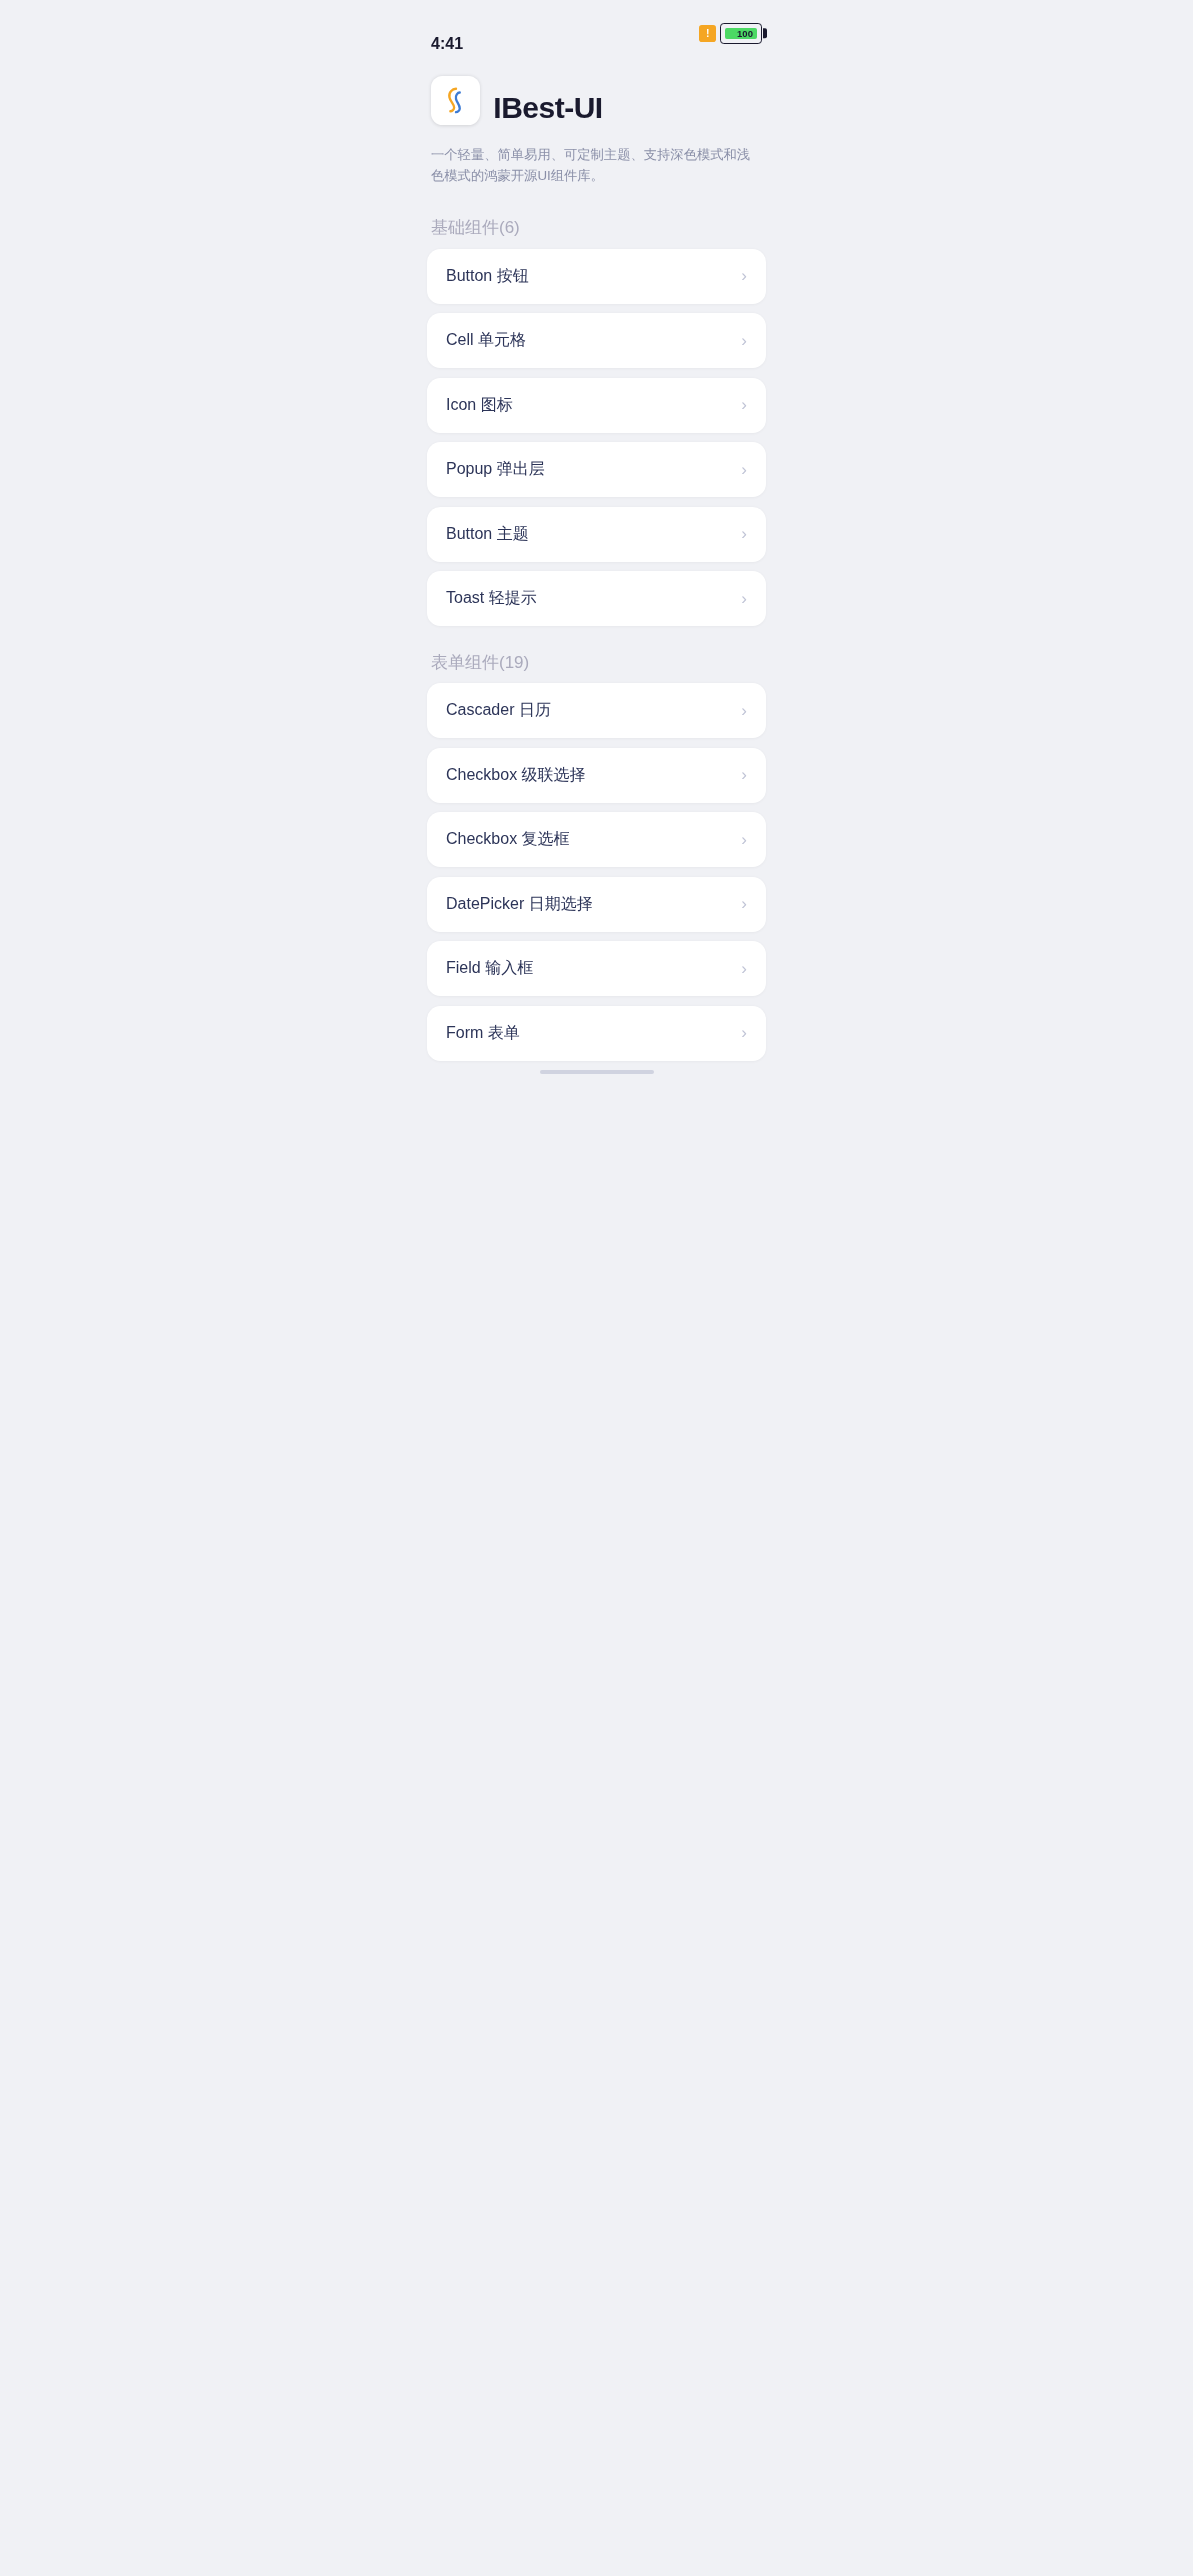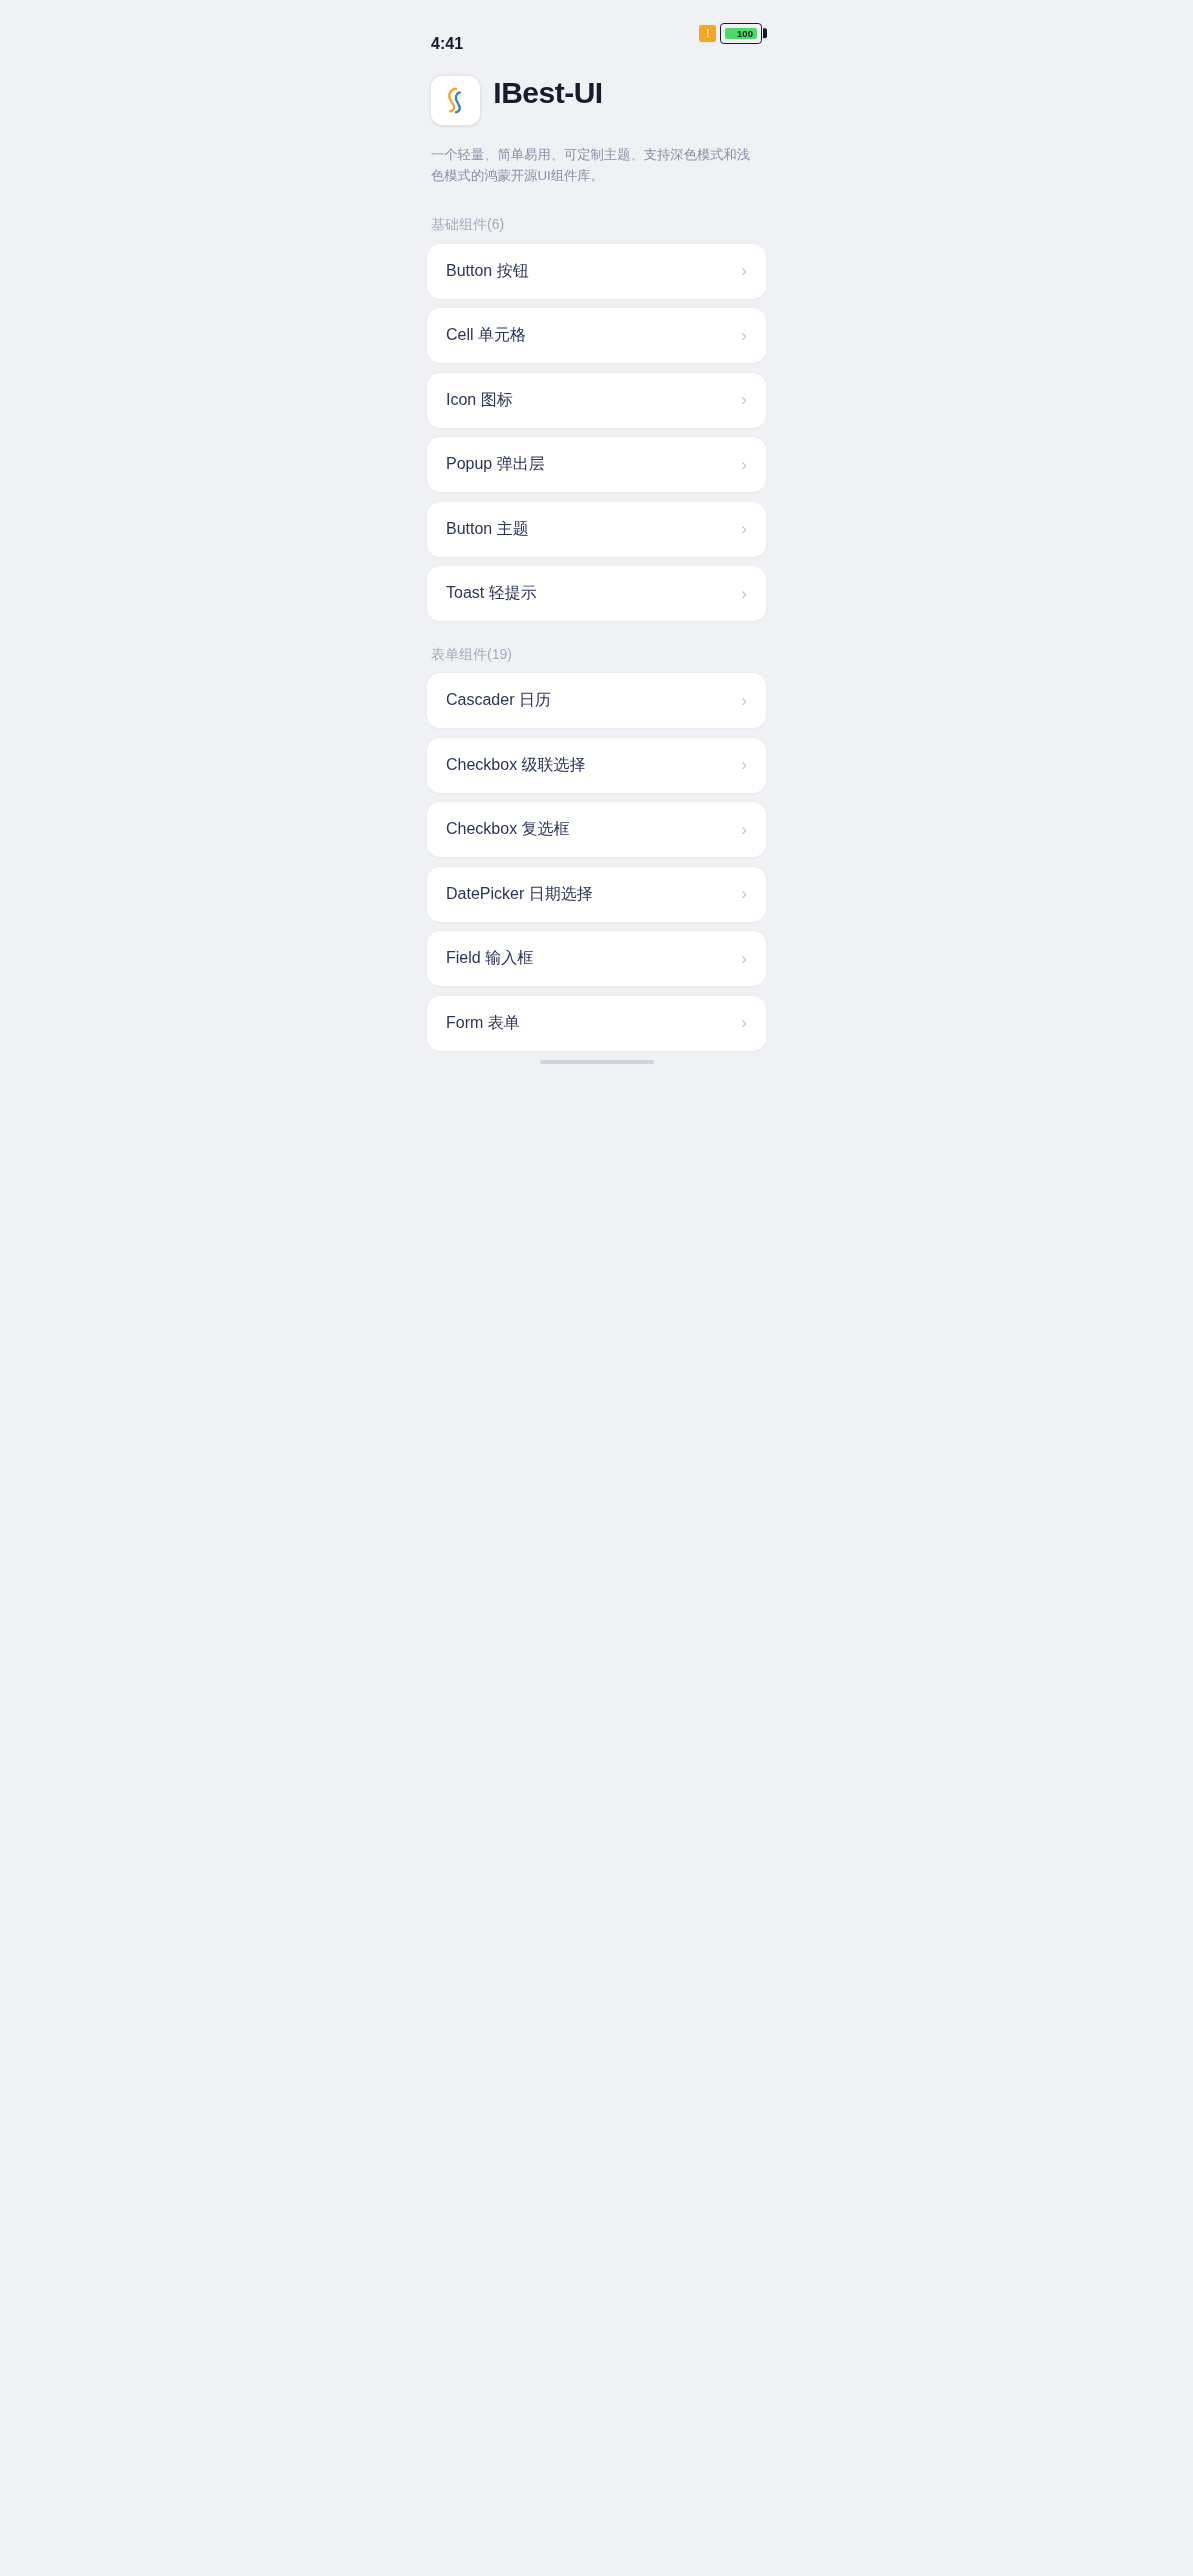--- a/index.html
+++ b/index.html
@@ -92,21 +92,21 @@
       width: 100%;
       text-align: center;
       font-size: 9.5px;
       font-weight: 700;
       color: #1a1a2e;
     }
 
     .header {
       padding: 15px 19px 11.4px 19px;
       display: flex;
-      align-items: flex-start;
+      align-items: flex-end;
       gap: 13.3px;
       background-color: #f0f1f5;
     }
 
     .logo-icon {
       width: 49px;
       height: 49px;
       background: white;
       border-radius: 11.4px;
       display: flex;
@@ -130,21 +130,21 @@
 
     .app-description {
       padding: 7.6px 19px 15px 19px;
       font-size: 13.3px;
       color: #8a8fa8;
       line-height: 1.6;
     }
 
     .section-header {
       padding: 15px 19px 9.5px 19px;
-      font-size: 14px;
+      font-size: 17px;
       color: #aaaabc;
       font-weight: 400;
     }
 
     .list-container {
       padding: 0 15px;
       display: flex;
       flex-direction: column;
       gap: 9.5px;
       margin-bottom: 9.5px;

